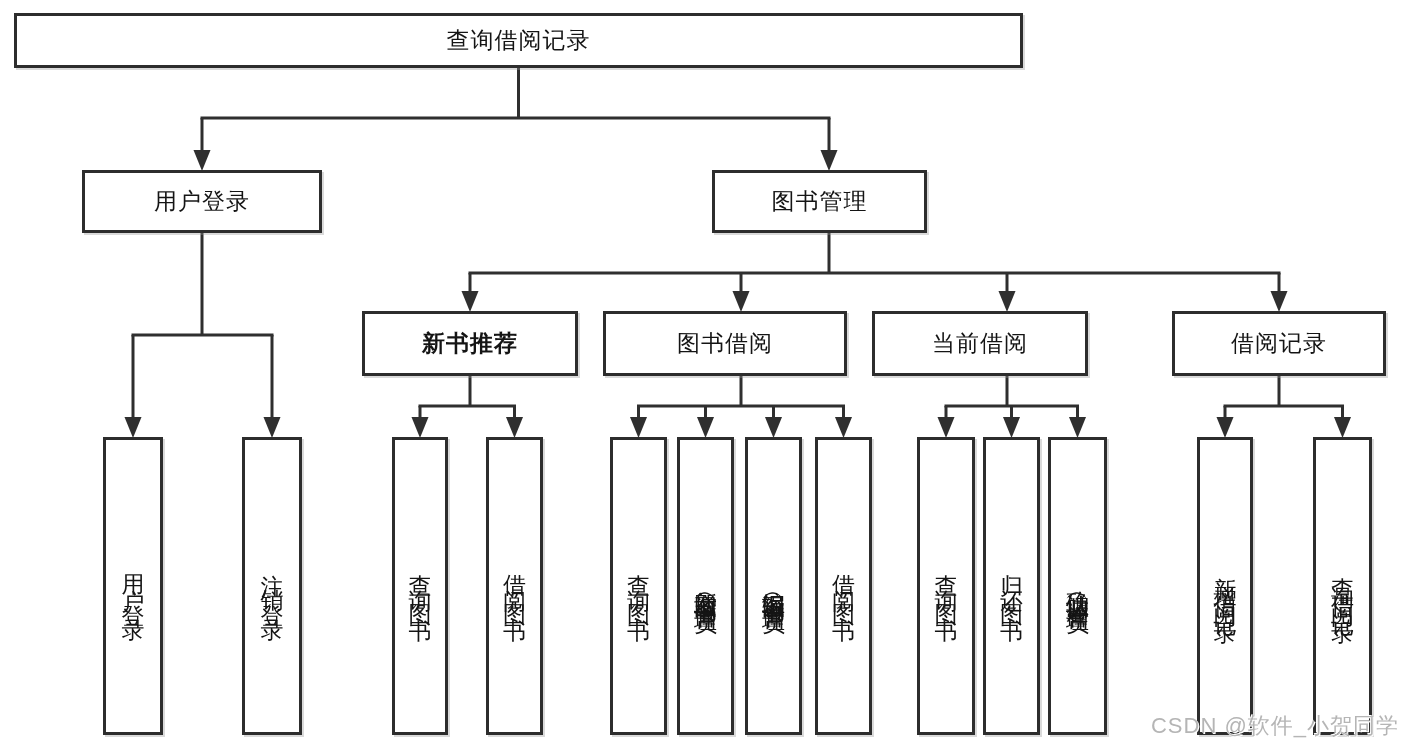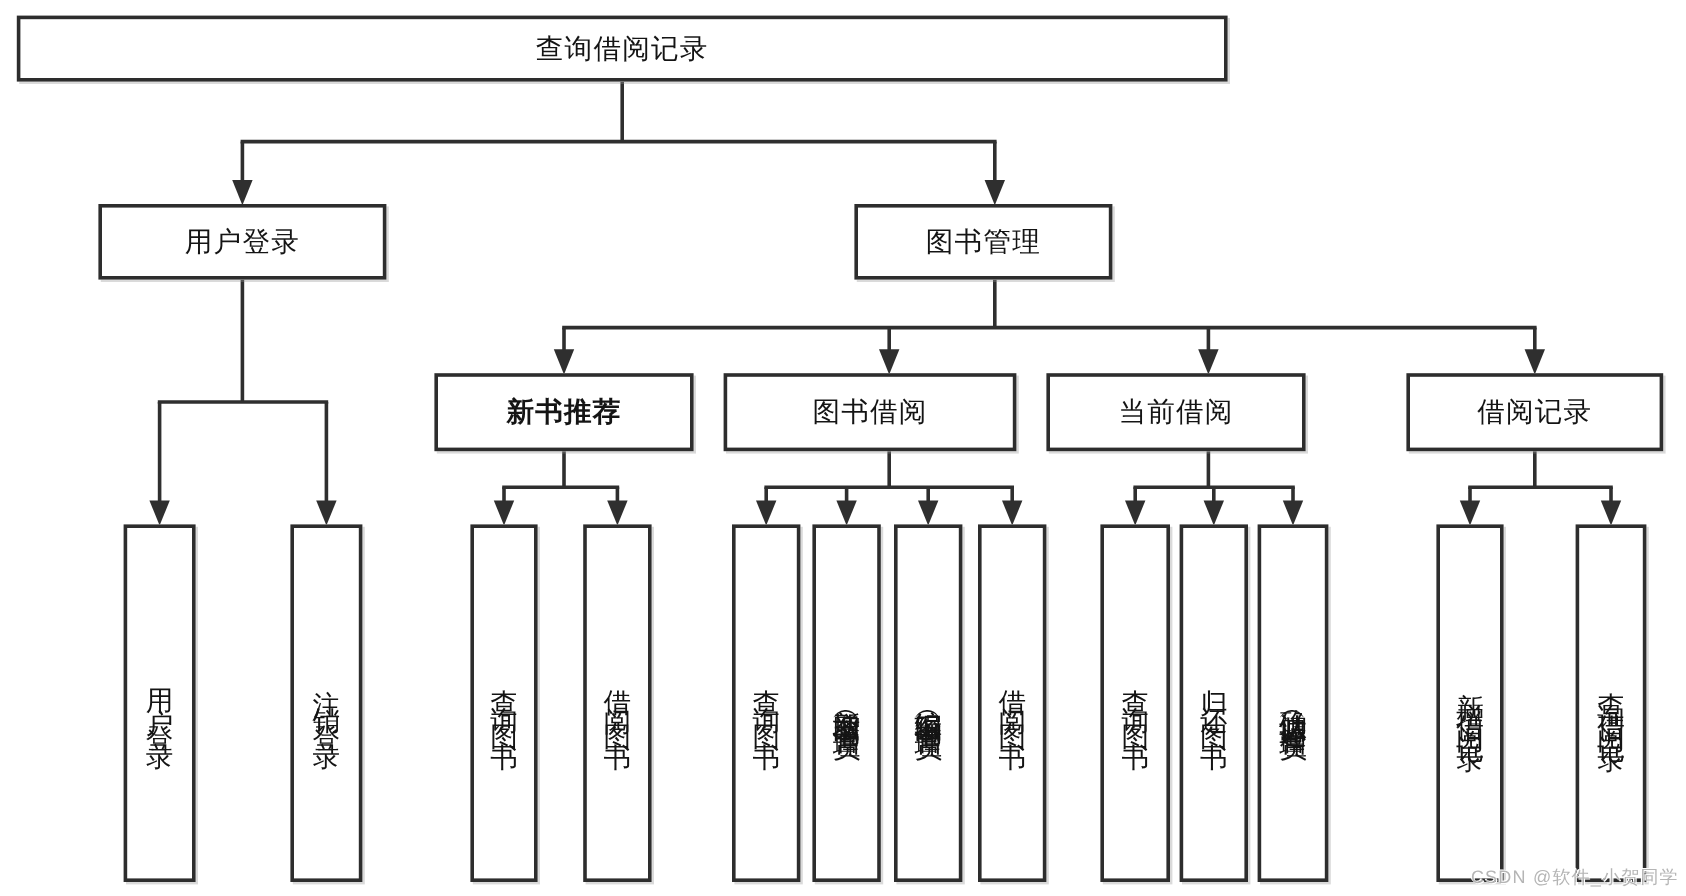--- a/index.html
+++ b/index.html
@@ -53,21 +53,21 @@
     white-space: nowrap;
   }
   .node.vertical .label.sp-wide   { letter-spacing: 15px; }
   .node.vertical .label.sp-medium { letter-spacing: 9px;  }
   .node.vertical .label.sp-tight  { letter-spacing: 3px;  }
   .watermark {
     position: absolute;
     right: 6px;
     bottom: 6px;
     z-index: 3;
-    font-size: 15px;
+    font-size: 22px;
     color: #b5b5b5;
     letter-spacing: 1px;
     text-shadow: 1px 1px 0 #ffffff, -1px -1px 0 #ffffff;
     pointer-events: none;
     white-space: nowrap;
   }
 </style>
 </head>
 <body>
 

